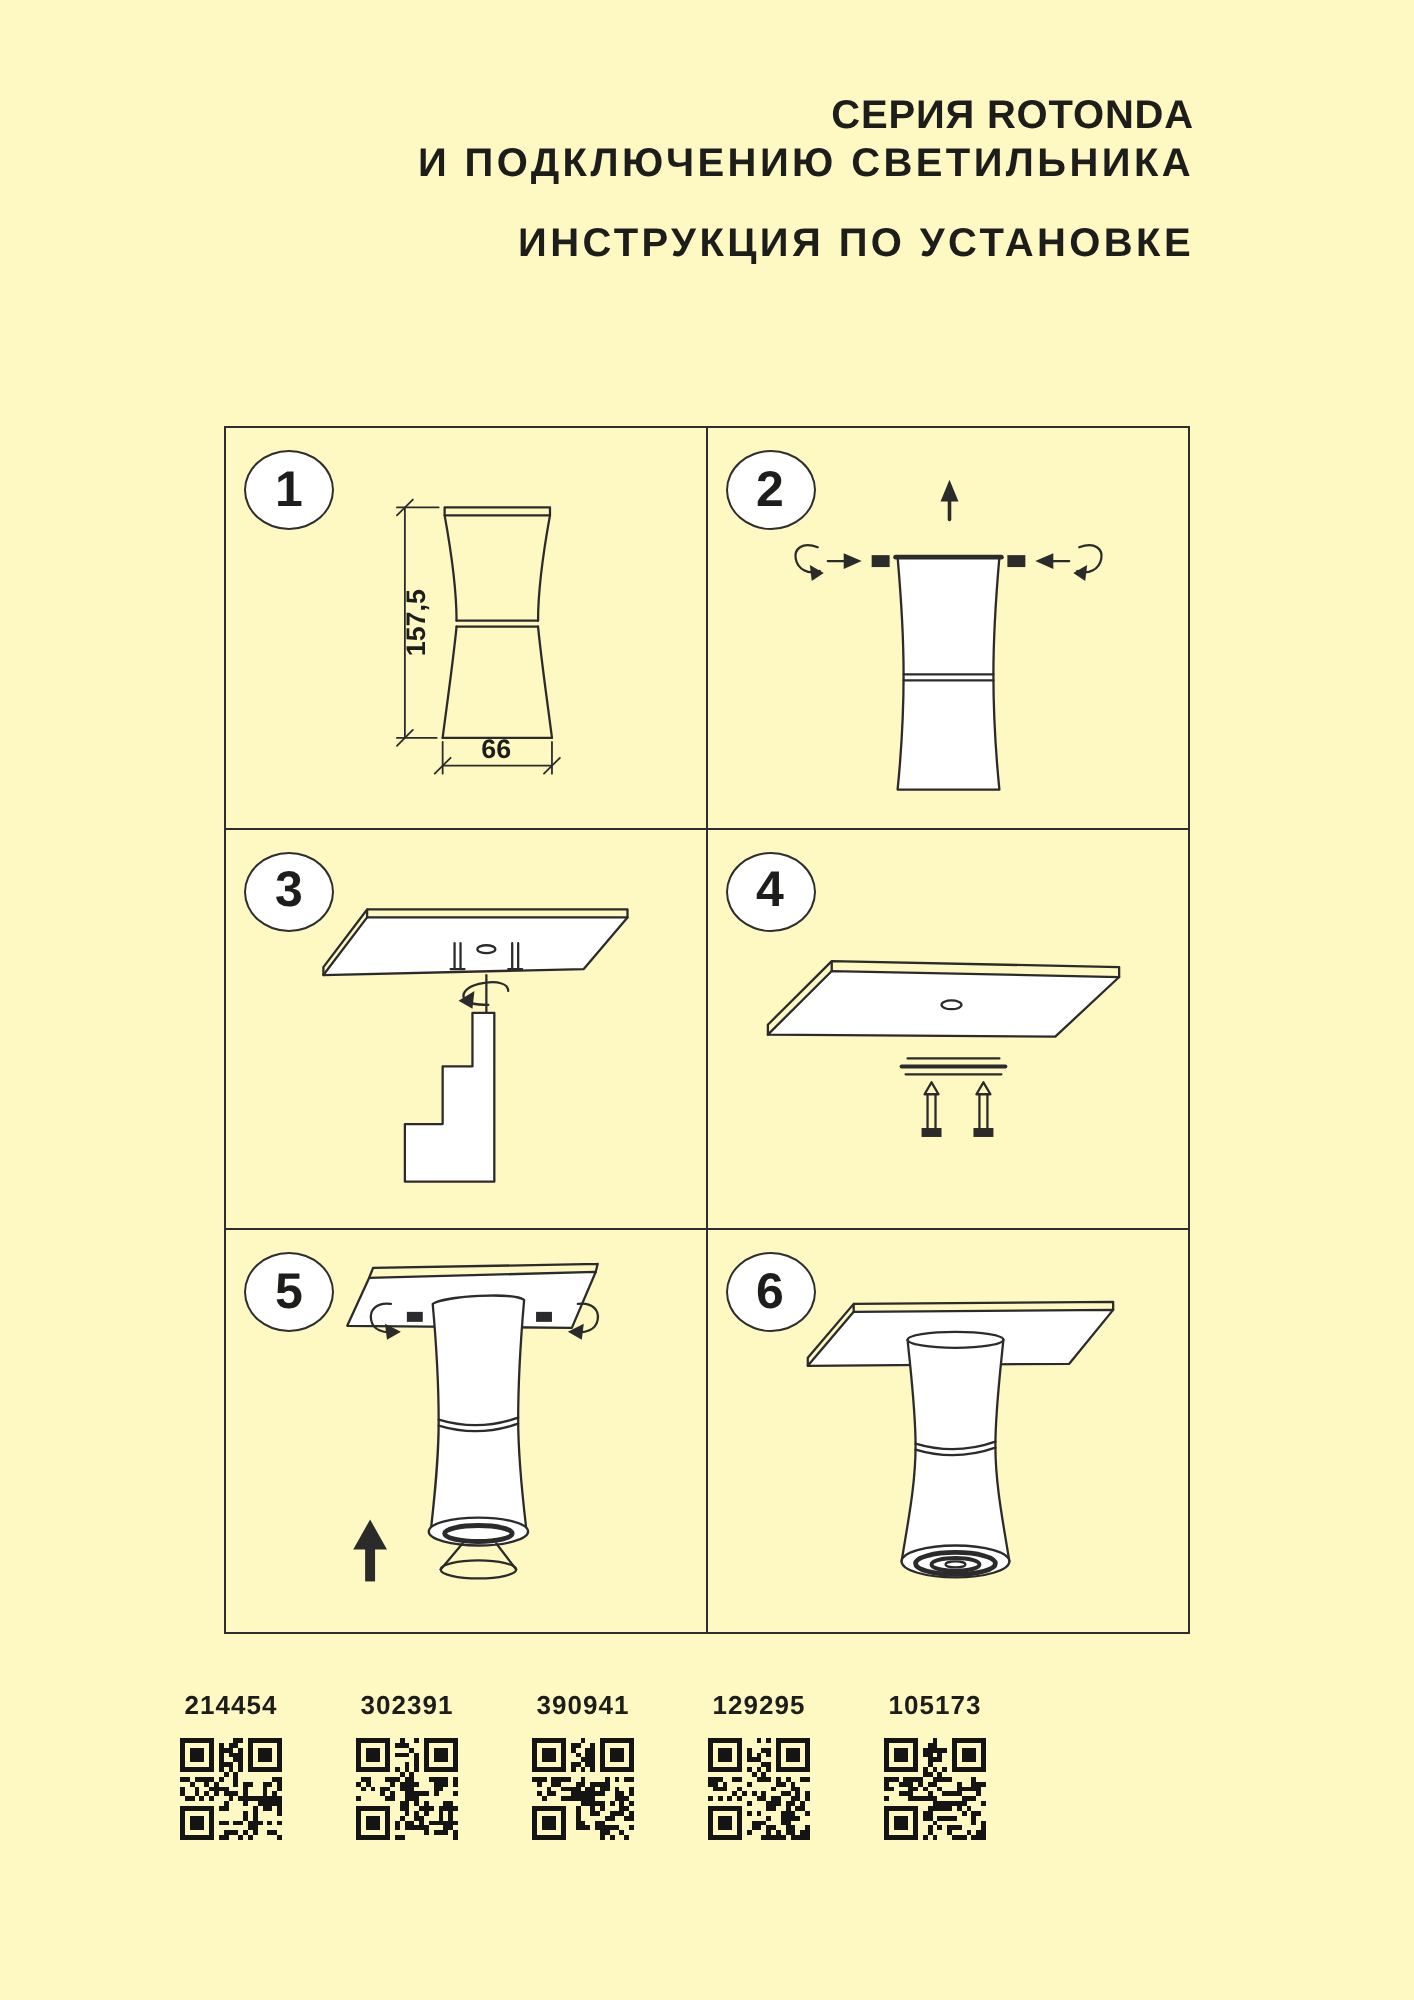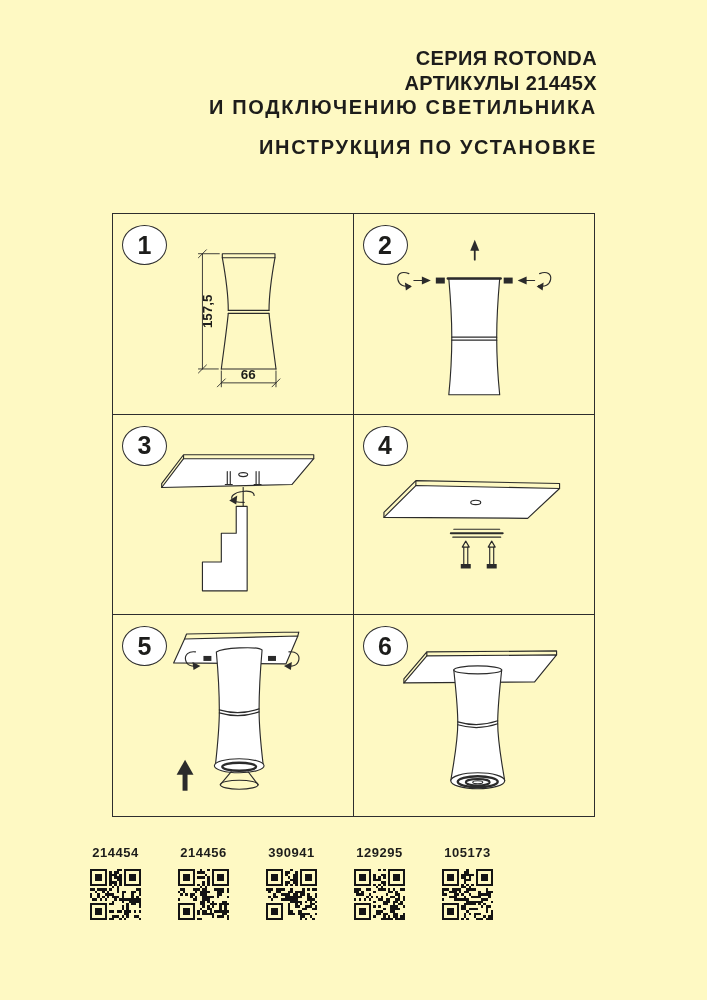--- a/index.html
+++ b/index.html
@@ -34,21 +34,20 @@
   .qr-label{font-size:13px;font-weight:bold;letter-spacing:0.5px;margin-bottom:9px;white-space:nowrap;}
   svg.qr{width:51px;height:51px;display:block;}
 </style>
 </head>
 <body>
 
 <div class="page">
 
   <div class="header">
     <div class="hline">СЕРИЯ ROTONDA</div>
-    <div class="hline">АРТИКУЛЫ 21445X</div>
     <div class="iline">И ПОДКЛЮЧЕНИЮ СВЕТИЛЬНИКА</div>
     <div class="iline first">ИНСТРУКЦИЯ ПО УСТАНОВКЕ</div>
   </div>
 
   <div class="grid">
 
     <div class="cell">
       <div class="badge">
           <span>1</span>
         </div>
@@ -429,21 +428,21 @@
           <rect x="5" y="20" width="1" height="1"></rect>
           <rect x="6" y="20" width="1" height="1"></rect>
           <rect x="8" y="20" width="1" height="1"></rect>
           <rect x="9" y="20" width="1" height="1"></rect>
           <rect x="12" y="20" width="1" height="1"></rect>
           <rect x="14" y="20" width="1" height="1"></rect>
           <rect x="20" y="20" width="1" height="1"></rect>
         </svg>
     </div>
     <div class="qr-item">
-      <div class="qr-label">214456</div>
+      <div class="qr-label">302391</div>
       <svg class="qr" viewBox="0 0 21 21" shape-rendering="crispEdges" fill="#141414">
           <rect x="0" y="0" width="1" height="1"></rect>
           <rect x="1" y="0" width="1" height="1"></rect>
           <rect x="2" y="0" width="1" height="1"></rect>
           <rect x="3" y="0" width="1" height="1"></rect>
           <rect x="4" y="0" width="1" height="1"></rect>
           <rect x="5" y="0" width="1" height="1"></rect>
           <rect x="6" y="0" width="1" height="1"></rect>
           <rect x="9" y="0" width="1" height="1"></rect>
           <rect x="12" y="0" width="1" height="1"></rect>

